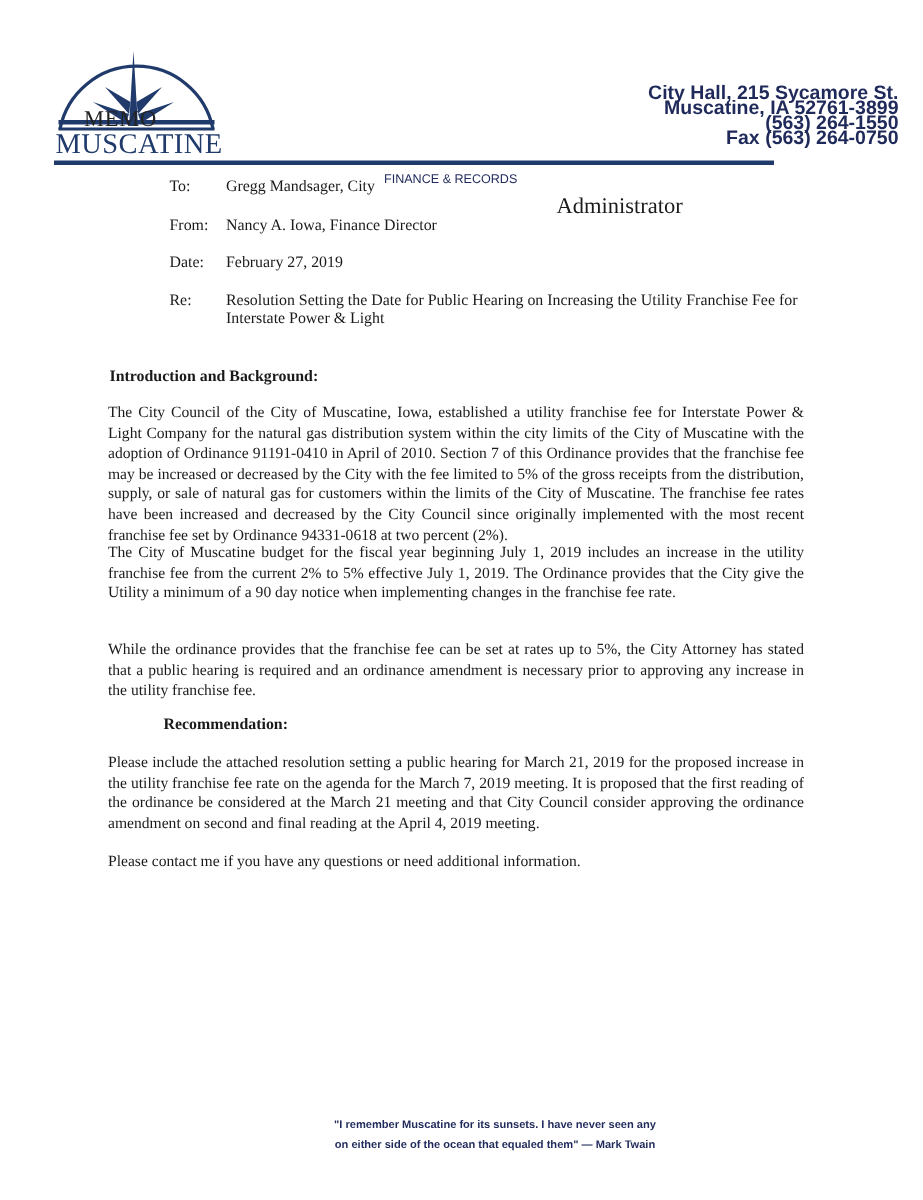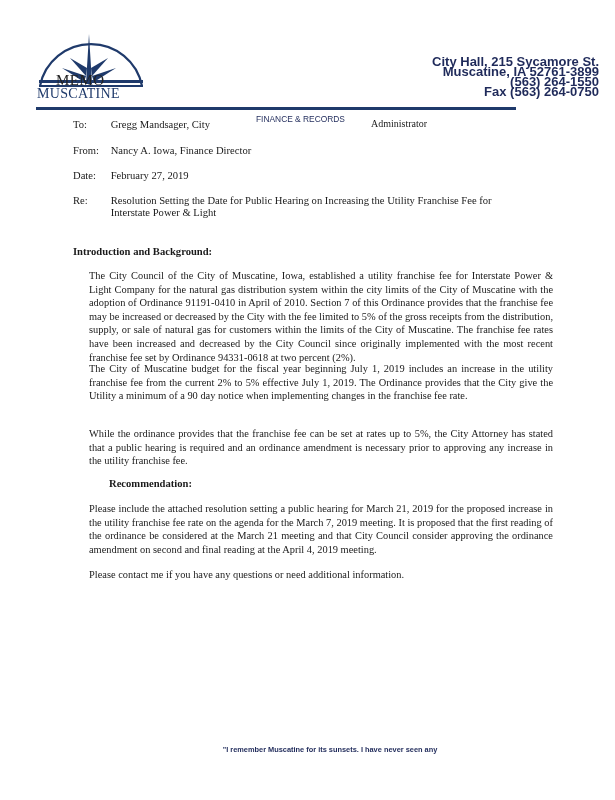--- a/index.html
+++ b/index.html
@@ -1,29 +1,29 @@
 <!DOCTYPE html>
 <html><head>
 <meta charset="utf-8">
 <style>
   html, body { margin: 0; padding: 0; background: #ffffff; }
   body { width: 615px; height: 800px; position: relative; overflow: hidden; font-family: "Liberation Serif", serif; color: #1a1a1a; }
   .logo { position: absolute; left: 34px; top: 28px; width: 110px; height: 80px; }
   .logo svg { display: block; }
   .logo-memo { position: absolute; left: 56px; top: 72px; font-family: "Liberation Serif", serif; font-size: 15px; color: #222; letter-spacing: 0.5px; text-align: center; }
-  .logo-city { position: absolute; left: 37px; top: 86px; font-family: "Liberation Serif", serif; font-size: 14px; color: #1f3a6b; letter-spacing: 0.3px; }
+  .logo-city { position: absolute; left: 37px; top: 86px; font-family: "Liberation Serif", serif; font-size: 19px; color: #1f3a6b; letter-spacing: 0.3px; }
   .rule { position: absolute; left: 36px; top: 107px; width: 480px; height: 3px; background: #1f3a6b; }
   .address { position: absolute; right: 16px; top: 57px; text-align: right; font-family: "Liberation Sans", sans-serif; font-weight: bold; font-size: 13px; line-height: 10px; color: #1f2a5a; }
   .dept { position: absolute; left: 256px; top: 114px; font-family: "Liberation Sans", sans-serif; font-weight: normal; font-size: 8.4px; color: #1f2a5a; }
   .hdr-row { position: absolute; left: 73px; font-size: 10.6px; line-height: 12px; }
-  .hdr-label { display: inline-block; width: 35px; }
+  .hdr-label { display: inline-block; width: 35px; margin-left: 40px; }
   .hdr-val { display: inline-block; vertical-align: top; }
-  .to-admin { position: absolute; left: 371px; top: 118px; font-size: 10px; }
+  .to-admin { position: absolute; left: 371px; top: 130px; font-size: 15px; }
   .section-title { position: absolute; left: 73px; font-weight: bold; font-size: 10.6px; }
-  .para { position: absolute; left: 89px; width: 464px; font-size: 10.4px; line-height: 13.6px; text-align: justify; }
+  .para { position: absolute; left: 72px; width: 464px; font-size: 10.4px; line-height: 13.6px; text-align: justify; }
   .quote { position: absolute; left: 190px; top: 744px; width: 280px; text-align: center; font-family: "Liberation Sans", sans-serif; font-weight: bold; font-size: 7.4px; line-height: 12.5px; color: #1f2a5a; }
 </style>
 </head>
 <body>
 
 <div class="logo">
   <svg width="110" height="80" viewBox="0 0 110 80">
     <path d="M6 58 A 52 52 0 0 1 108 58" fill="none" stroke="#1f3a6b" stroke-width="2.2"></path>
     <polygon points="55,6 52,56 58,56" fill="#1f3a6b"></polygon>
     <polygon points="53,40 36,30 52,48" fill="#1f3a6b"></polygon>
@@ -75,13 +75,14 @@
 <div class="para" style="top:269px;">The City Council of the City of Muscatine, Iowa, established a utility franchise fee for Interstate Power &amp; Light Company for the natural gas distribution system within the city limits of the City of Muscatine with the adoption of Ordinance 91191-0410 in April of 2010. Section 7 of this Ordinance provides that the franchise fee may be increased or decreased by the City with the fee limited to 5% of the gross receipts from the distribution, supply, or sale of natural gas for customers within the limits of the City of Muscatine. The franchise fee rates have been increased and decreased by the City Council since originally implemented with the most recent franchise fee set by Ordinance 94331-0618 at two percent (2%).</div>
 <div class="para" style="top:362px;">The City of Muscatine budget for the fiscal year beginning July 1, 2019 includes an increase in the utility franchise fee from the current 2% to 5% effective July 1, 2019. The Ordinance provides that the City give the Utility a minimum of a 90 day notice when implementing changes in the franchise fee rate.</div>
 <div class="para" style="top:427px;">While the ordinance provides that the franchise fee can be set at rates up to 5%, the City Attorney has stated that a public hearing is required and an ordinance amendment is necessary prior to approving any increase in the utility franchise fee.</div>
 
 <div class="section-title" style="top:478px;margin-left:36px;">Recommendation:</div>
 <div class="para" style="top:502px;">Please include the attached resolution setting a public hearing for March 21, 2019 for the proposed increase in the utility franchise fee rate on the agenda for the March 7, 2019 meeting. It is proposed that the first reading of the ordinance be considered at the March 21 meeting and that City Council consider approving the ordinance amendment on second and final reading at the April 4, 2019 meeting.</div>
 <div class="para" style="top:568px;">Please contact me if you have any questions or need additional information.</div>
 
 <div class="quote">
   <div>"I remember Muscatine for its sunsets. I have never seen any</div>
+  <div>on either side of the ocean that equaled them" — Mark Twain</div>
 </div>
 
 </body></html>

